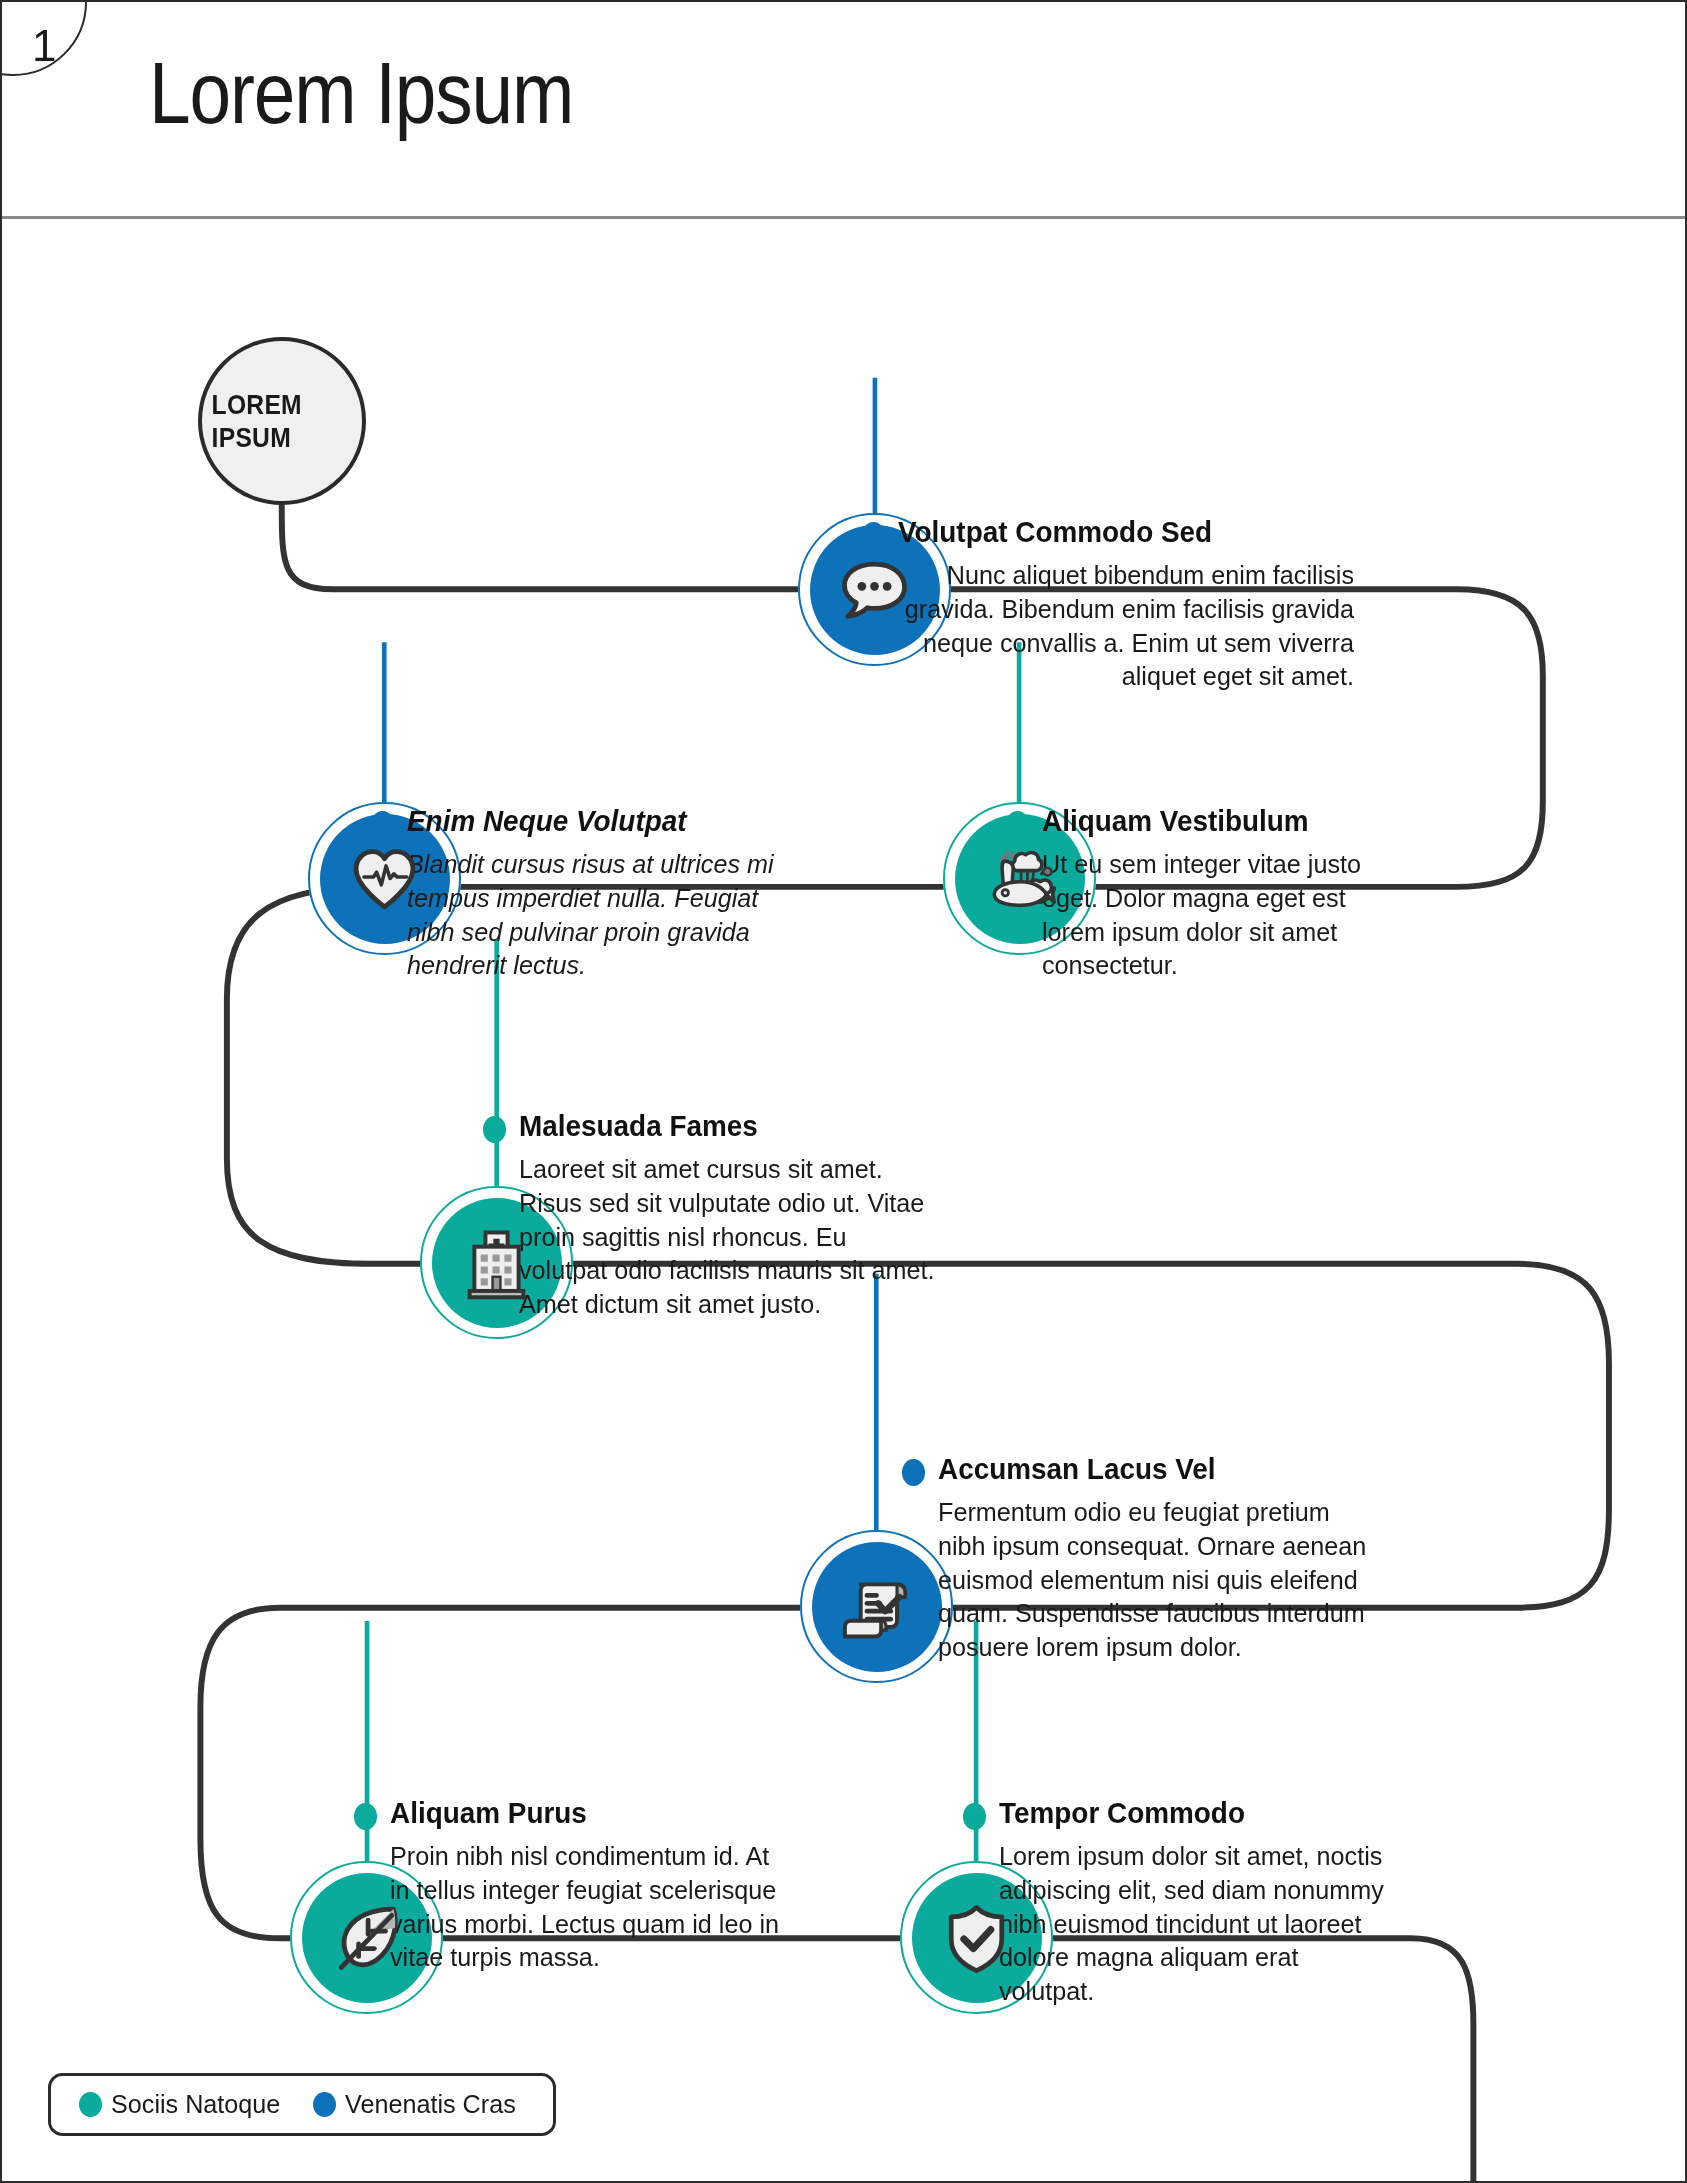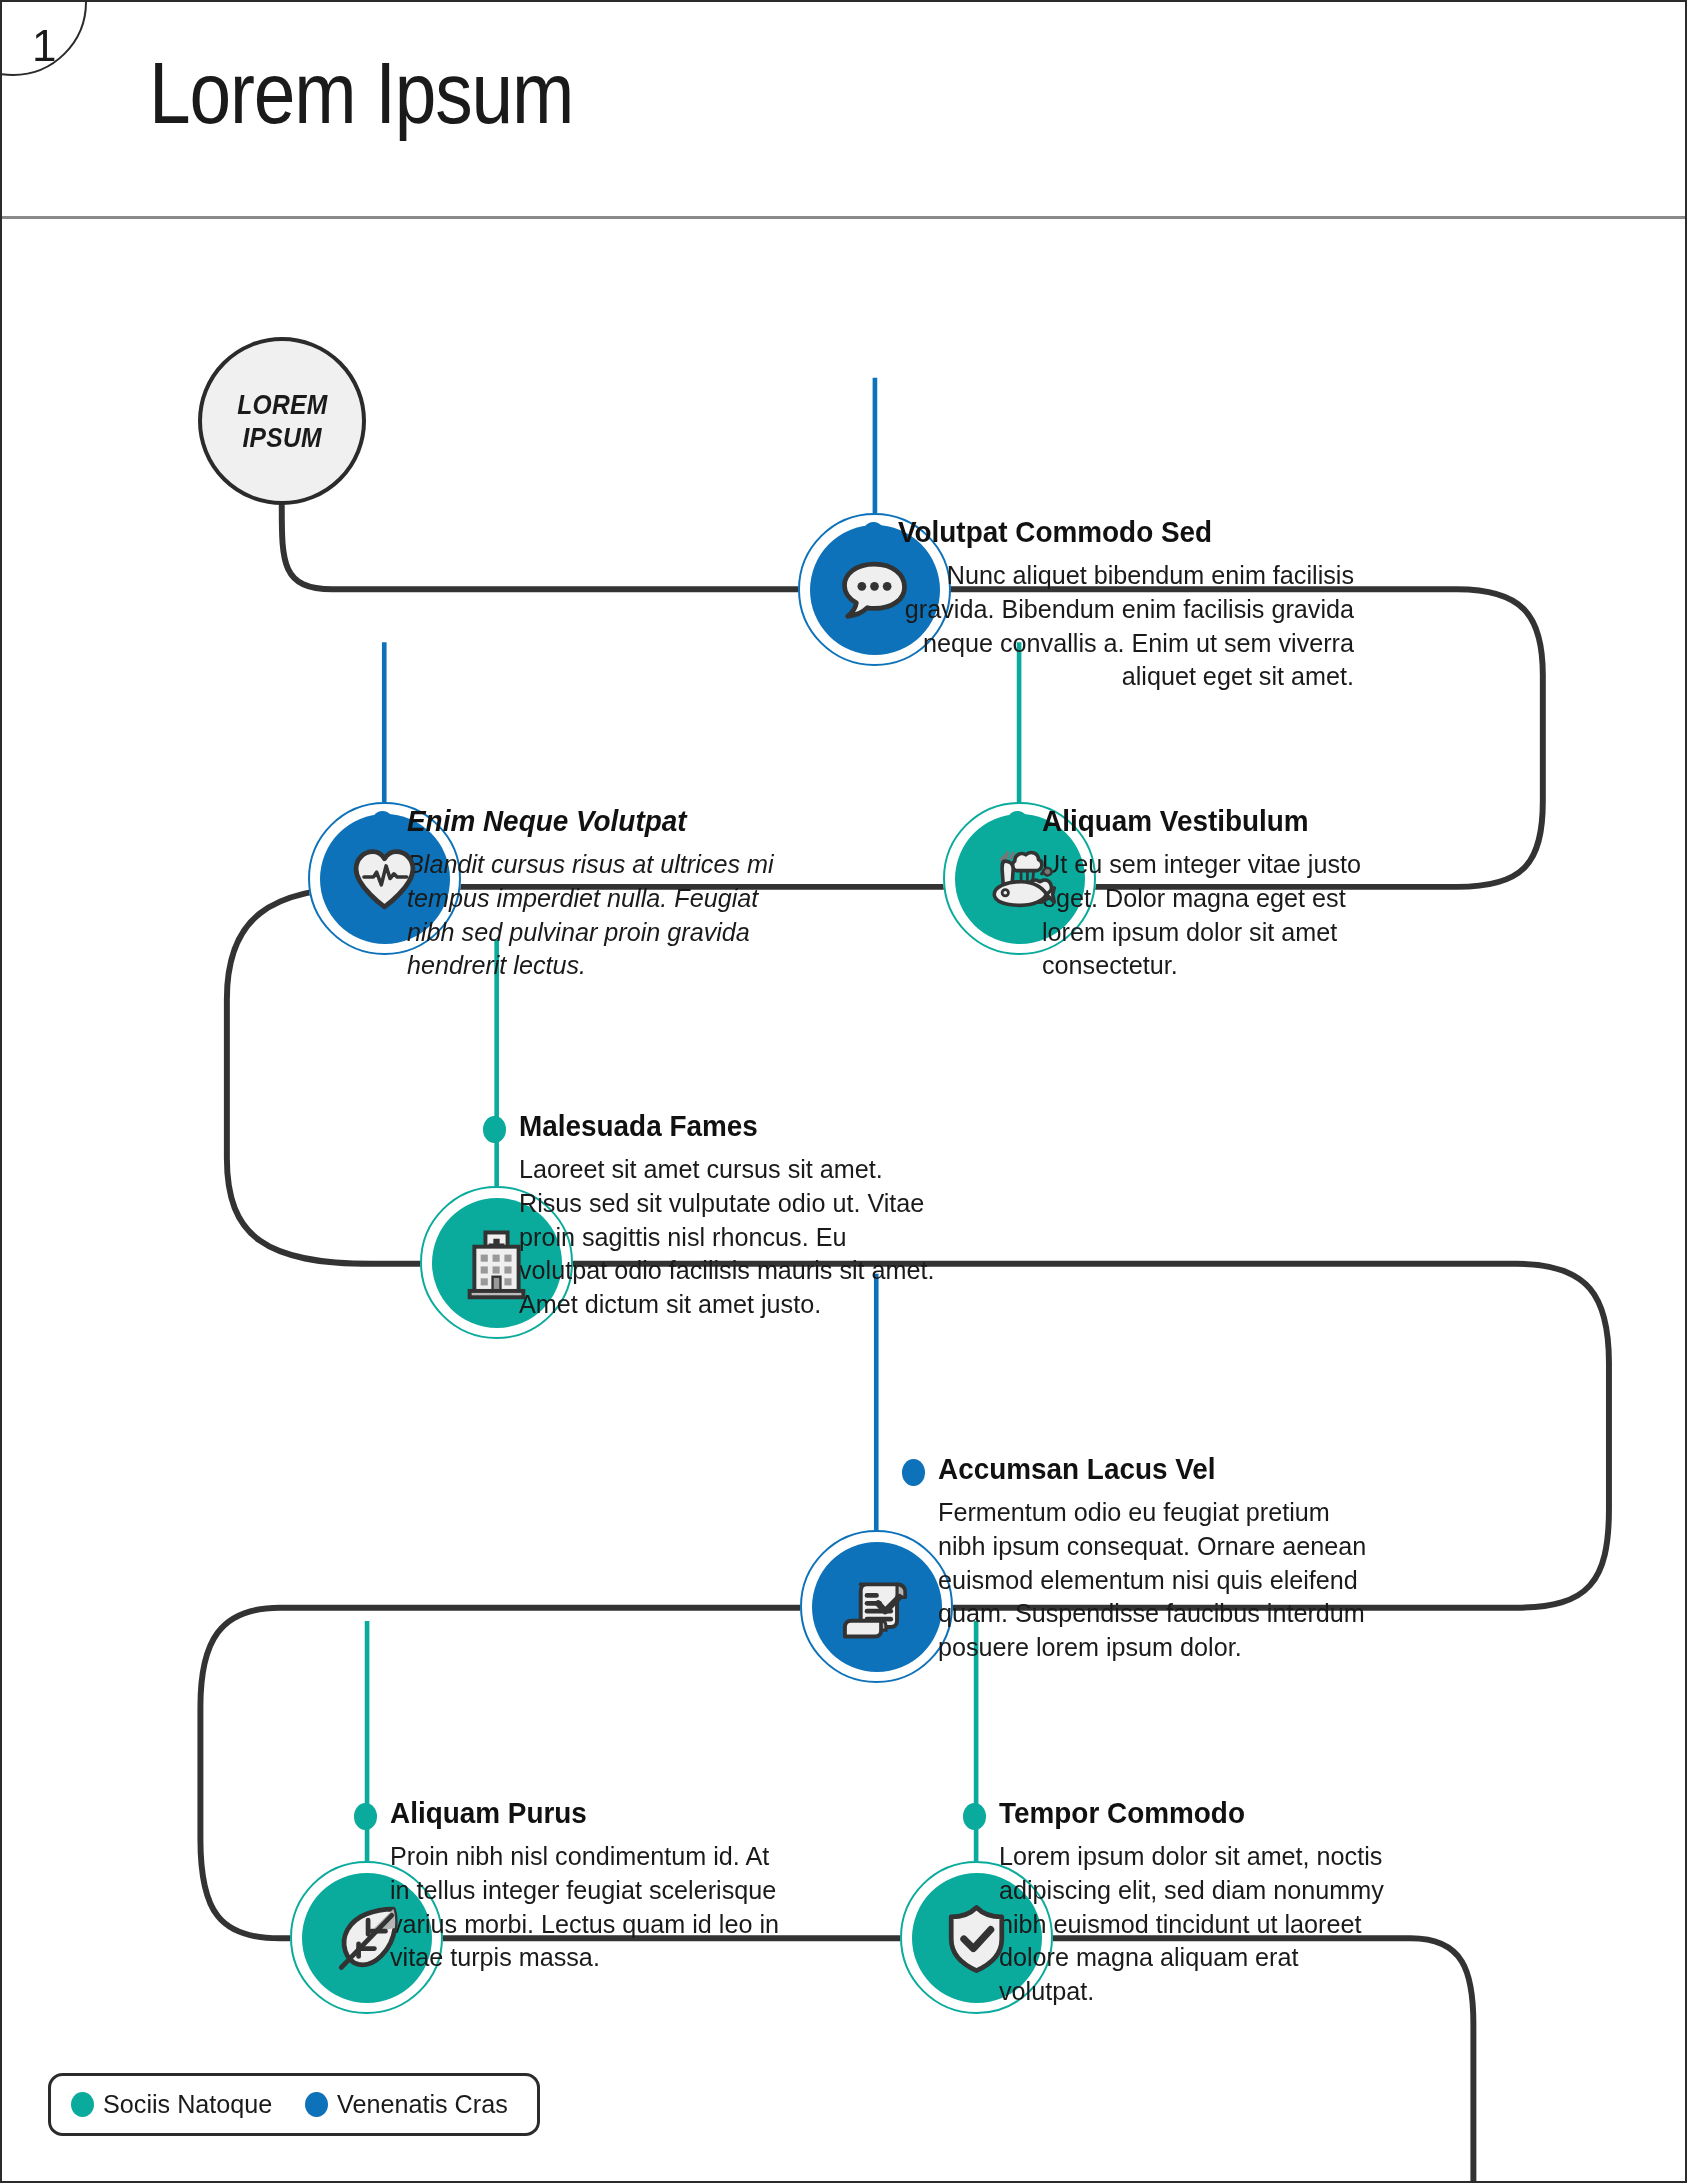--- a/index.html
+++ b/index.html
@@ -57,21 +57,21 @@
 
   
   #start-node {
     position: absolute;
     left: 196px; top: 118px;
     width: 168px; height: 168px;
     border-radius: 50%;
     background: #f0f0f0;
     border: 4px solid #2b2b2b;
     display: flex; flex-direction: column;
-    align-items: center; justify-content: center; font-style: italic;
+    justify-content: center;
   }
   .start-line {
     font-size: 28px; font-weight: 700; color: #1a1a1a;
     letter-spacing: 0.3px; line-height: 1.18;
     transform: scaleX(0.88); transform-origin: center;
   }
 
   
   .node {
     position: absolute;
@@ -126,21 +126,21 @@
 
   
   #legend {
     position: absolute;
     left: 46px; top: 2071px;
     height: 63px;
     border: 3.3px solid #2b2b2b;
     border-radius: 14.6px;
     background: #fff;
     display: flex; align-items: center;
-    padding: 0 20px;
+    padding: 0 28px;
     gap: 24px;
   }
   .legend-item { display: flex; align-items: center; gap: 9.3px; }
   .legend-dot { width: 22.5px; height: 25px; border-radius: 50%; }
   .legend-dot.teal { background: #0aab9c; }
   .legend-dot.blue { background: #0d72b9; }
   .legend-label { font-size: 26.5px; color: #1a1a1a; transform: scaleX(0.95); transform-origin: left center; }
 </style>
 </head>
 <body>

